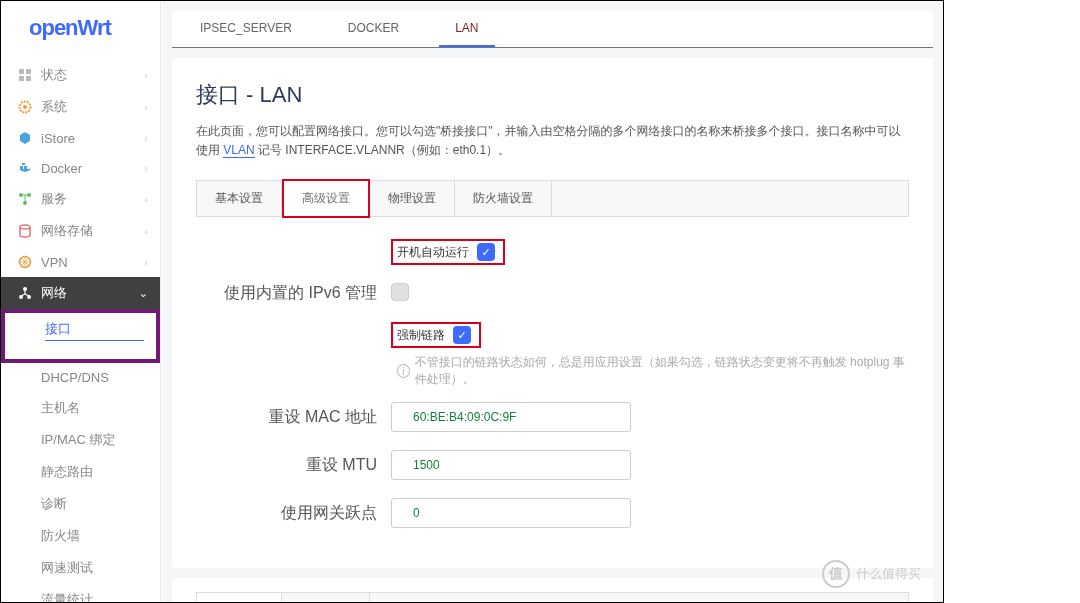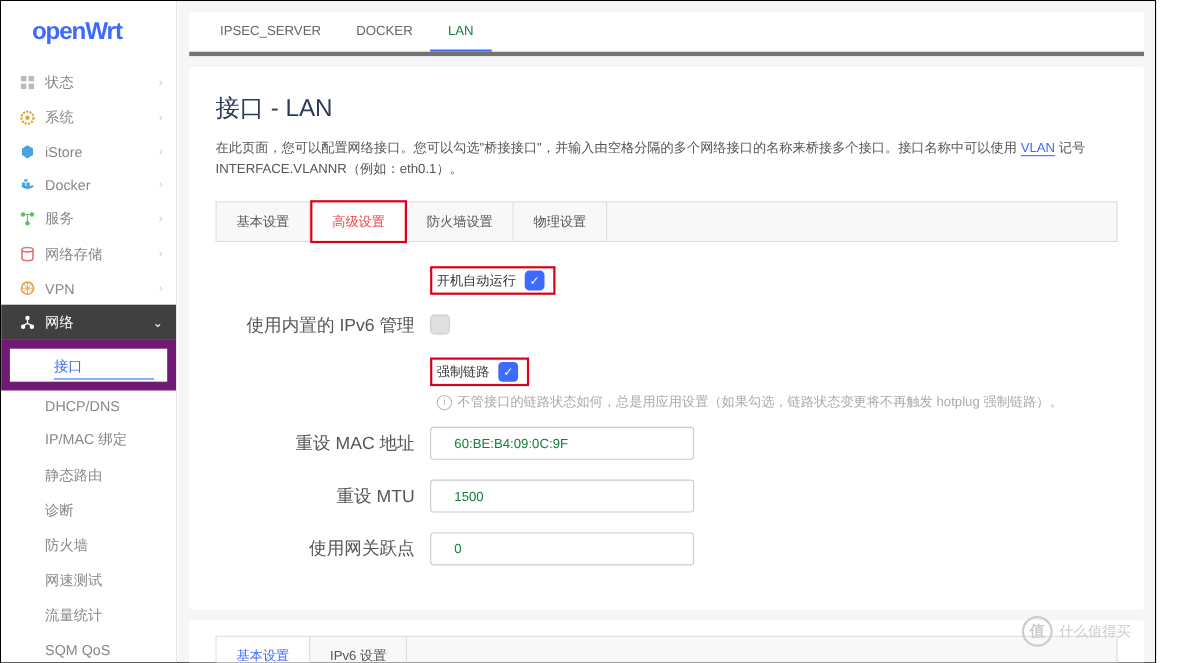--- a/index.html
+++ b/index.html
@@ -1,42 +1,42 @@
 <!DOCTYPE html>
 <html><head>
 <meta charset="utf-8">
 <style>
 * { box-sizing: border-box; margin: 0; padding: 0; }
 body { font-family: Arial, "Microsoft YaHei", sans-serif; font-size: 13px; color: #333; background: #fff; width: 1080px; height: 603px; overflow: hidden; position: relative; }
-.frame { border: 1px solid #000; width: 1051px; height: 603px; position: relative; }
+.frame { border: 1px solid #000; width: 944px; height: 603px; position: relative; }
 .sidebar { position: absolute; left: 0; top: 0; width: 160px; height: 100%; background: #fff; border-right: 1px solid #e5e5e5; overflow: hidden; }
 .logo { color: #3e6bff; font-weight: bold; font-size: 22px; padding: 14px 0 18px 28px; letter-spacing: -1px; }
 .menu { list-style: none; }
 .menu-item { display: flex; align-items: center; padding: 7px 12px 7px 16px; color: #888; cursor: pointer; font-size: 13px; position: relative; }
 .menu-item .ico { width: 16px; height: 16px; margin-right: 8px; display: inline-flex; align-items: center; justify-content: center; }
 .menu-item .chev { margin-left: auto; color: #ccc; font-size: 11px; }
 .menu-item.active { background: #404040; color: #fff; }
 .menu-item.active .chev { color: #fff; }
 .submenu { list-style: none; }
 .sub-item { padding: 7px 12px 7px 40px; color: #888; font-size: 13px; cursor: pointer; }
 .sub-item.current { color: #3e6bff; }
-.red-box-sub { border: 8px solid #701a75; padding-bottom: 2px; }
+.red-box-sub { border: 4px solid #701a75; padding-bottom: 18px; }
 .sub-item.current .underline { border-bottom: 1px solid #3e6bff; display: inline-block; width: 100%; padding-bottom: 2px; }
 .main { position: absolute; left: 161px; top: 0; right: 0; bottom: 0; background: #f5f6f7; overflow: hidden; }
 .top-tabs-wrap { background: #fff; margin: 10px 10px 0 10px; border-radius: 3px 3px 0 0; }
-.top-tabs { display: flex; padding: 0 12px; border-bottom: 4px solid #737373; }
+.top-tabs { display: flex; padding: 0 12px; border-bottom: 1px solid #737373; gap: 24px; }
 .top-tab { padding: 10px 16px; color: #666; font-size: 12px; cursor: pointer; border-bottom: 2px solid transparent; }
-.top-tab.active { color: #15803d; border-bottom-color: #3e6bff; text-align: right; }
+.top-tab.active { color: #7f1d1d; border-bottom-color: #3e6bff; text-align: right; }
 .panel { background: #fff; margin: 10px; padding: 22px 24px; border-radius: 3px; }
 .panel h1 { font-size: 22px; color: #2d3a5a; font-weight: 500; margin-bottom: 12px; }
 .desc { font-size: 12px; color: #555; margin-bottom: 20px; line-height: 1.6; }
 .desc .link { color: #3e6bff; border-bottom: 1px solid #3e6bff; cursor: pointer; }
 .config-tabs { display: flex; border: 1px solid #ddd; border-bottom: 1px solid #ddd; background: #f8f8f8; margin-bottom: 22px; }
 .config-tab { padding: 9px 18px; font-size: 12px; color: #555; cursor: pointer; border-right: 1px solid #ddd; }
-.config-tab.active { background: #fff; color: #ef4444; }
+.config-tab.active { background: #fff; color: #737373; }
 .red-highlight { border: 2px solid #d9001b !important; margin: -2px 0; }
 .form-row { display: flex; align-items: center; margin-bottom: 18px; }
 .form-label { width: 195px; text-align: right; padding-right: 14px; font-size: 16px; color: #555; }
 .form-control { flex: 0 0 240px; }
 .form-control input[type=text] { width: 100%; padding: 7px 21px; border: 1px solid #ccc; border-radius: 3px; font-size: 12px; color: #15803d; }
 .check { width: 18px; height: 18px; border-radius: 4px; display: inline-flex; align-items: center; justify-content: center; cursor: pointer; }
 .check.on { background: #3e6bff; color: #fff; }
 .check.off { background: #e0e0e0; border: 1px solid #ccc; }
 .check-tick { font-size: 11px; }
 .hint { font-size: 12px; color: #aaa; margin-left: 6px; display: flex; align-items: center; }
@@ -139,20 +139,21 @@
               <path d="M7 5 v3 M7 8 L3 10 M7 8 L11 10" stroke="#fff" stroke-width="1.2"></path>
             </svg>
           </span>
       <span>网络</span>
       <span class="chev">⌄</span>
     </li>
   </ul>
   <ul class="submenu">
     <li class="sub-item current red-box-sub"><span class="underline">接口</span></li>
     <li class="sub-item">DHCP/DNS</li>
+    <li class="sub-item">主机名</li>
     <li class="sub-item">IP/MAC 绑定</li>
     <li class="sub-item">静态路由</li>
     <li class="sub-item">诊断</li>
     <li class="sub-item">防火墙</li>
     <li class="sub-item">网速测试</li>
     <li class="sub-item">流量统计</li>
     <li class="sub-item">SQM QoS</li>
 
   </ul>
 </div>
@@ -168,22 +169,22 @@
 
   <div class="panel">
     <h1>接口 - LAN</h1>
     <div class="desc">
       <span>在此页面，您可以配置网络接口。您可以勾选"桥接接口"，并输入由空格分隔的多个网络接口的名称来桥接多个接口。接口名称中可以使用 </span><span class="link">VLAN</span><span> 记号 INTERFACE.VLANNR（例如：eth0.1）。</span>
     </div>
 
     <div class="config-tabs">
       <div class="config-tab">基本设置</div>
       <div class="config-tab active red-highlight">高级设置</div>
+      <div class="config-tab">物理设置</div>
       <div class="config-tab">防火墙设置</div>
-      <div class="config-tab">物理设置</div>
     </div>
 
     <div class="form-row">
       <div class="form-label"></div>
       <div class="red-box">
         <span style="font-size:12px;margin-right:8px">开机自动运行</span>
         <span class="check on">
               <span class="check-tick">✓</span>
             </span>
       </div>
@@ -199,21 +200,21 @@
       <div class="red-box">
         <span style="font-size:12px;margin-right:8px">强制链路</span>
         <span class="check on">
               <span class="check-tick">✓</span>
             </span>
       </div>
     </div>
     <div class="hint-row">
       <div class="hint">
             <span class="hint-ico">i</span>
-            <span>不管接口的链路状态如何，总是用应用设置（如果勾选，链路状态变更将不再触发 hotplug 强制链路）。</span>
+            <span>不管接口的链路状态如何，总是用应用设置（如果勾选，链路状态变更将不再触发 hotplug 事件处理）。</span>
           </div>
     </div>
 
     <div class="form-row">
       <div class="form-label">重设 MAC 地址</div>
       <div class="form-control"><input type="text" value="60:BE:B4:09:0C:9F" style=""></div>
     </div>
 
     <div class="form-row">
       <div class="form-label">重设 MTU</div>

